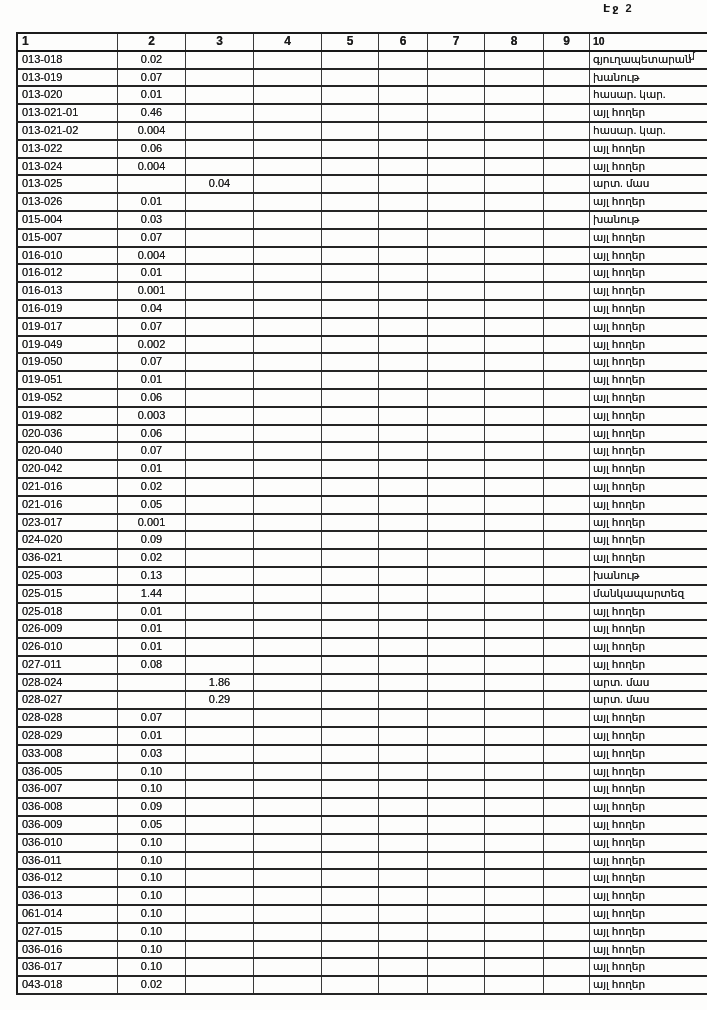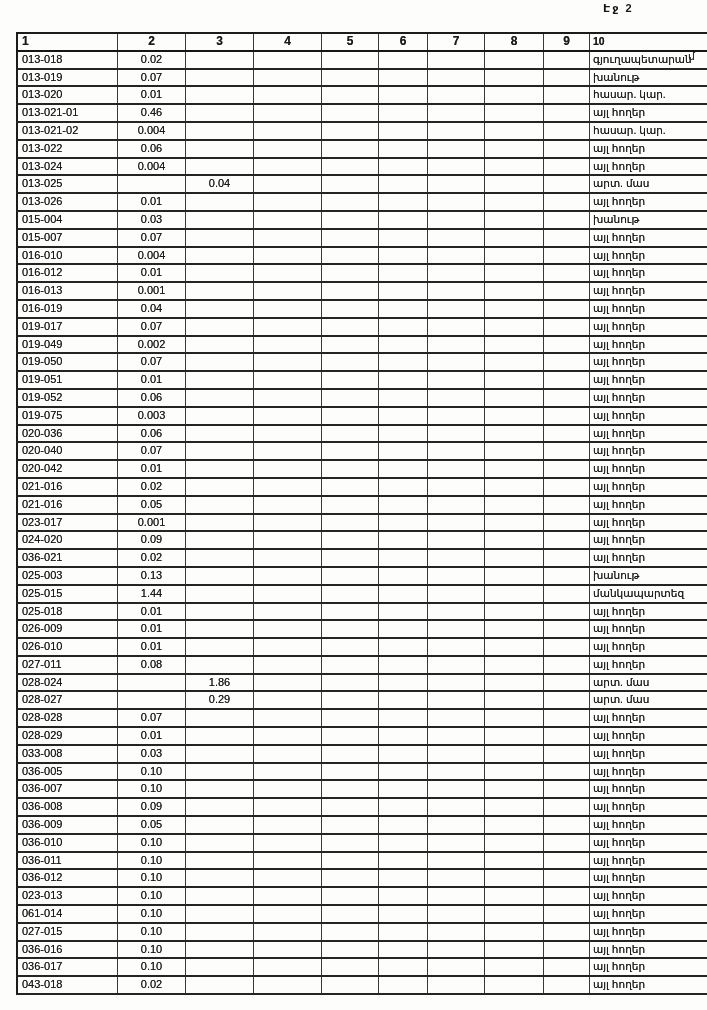--- a/index.html
+++ b/index.html
@@ -326,21 +326,21 @@
         <td></td>
         <td></td>
         <td></td>
         <td></td>
         <td></td>
         <td></td>
         <td></td>
         <td>այլ հողեր</td>
       </tr>
       <tr>
-        <td>019-075</td>
+        <td>019-082</td>
         <td>0.003</td>
         <td></td>
         <td></td>
         <td></td>
         <td></td>
         <td></td>
         <td></td>
         <td></td>
         <td>այլ հողեր</td>
       </tr>
@@ -650,21 +650,21 @@
         <td></td>
         <td></td>
         <td></td>
         <td></td>
         <td></td>
         <td></td>
         <td></td>
         <td>այլ հողեր</td>
       </tr>
       <tr>
-        <td>023-013</td>
+        <td>036-013</td>
         <td>0.10</td>
         <td></td>
         <td></td>
         <td></td>
         <td></td>
         <td></td>
         <td></td>
         <td></td>
         <td>այլ հողեր</td>
       </tr>

